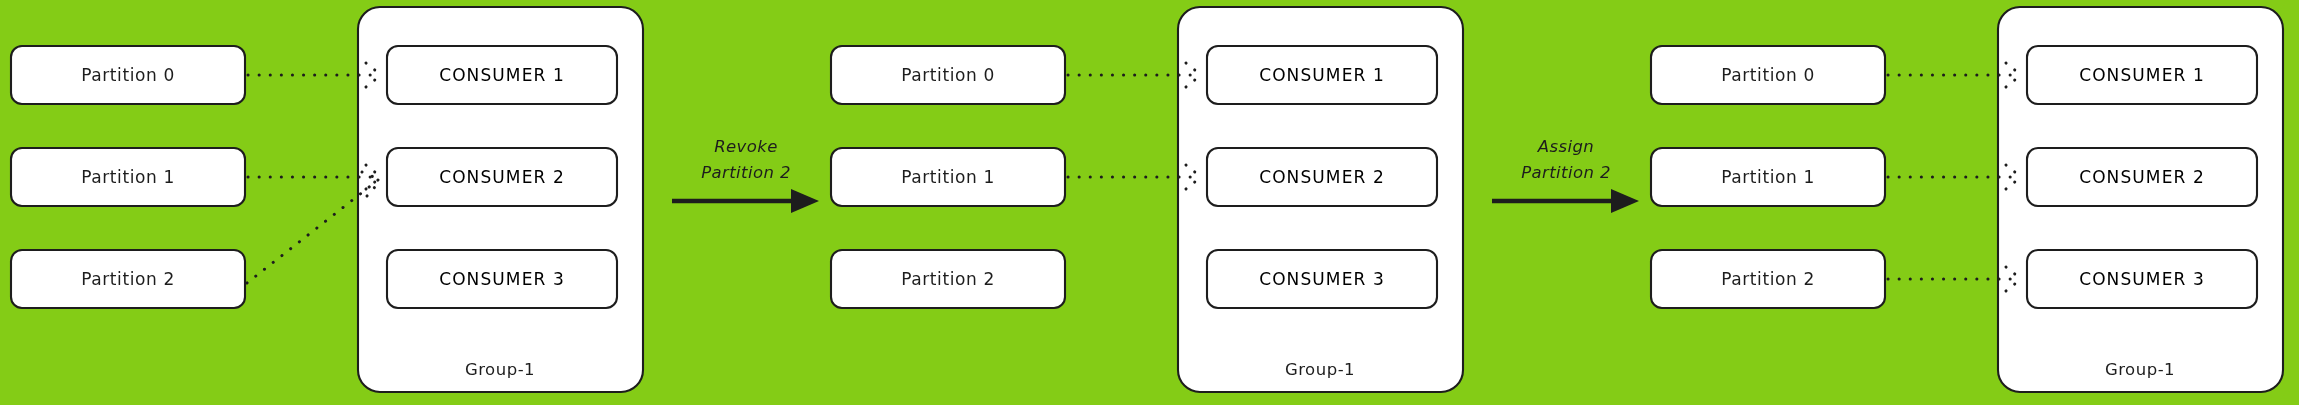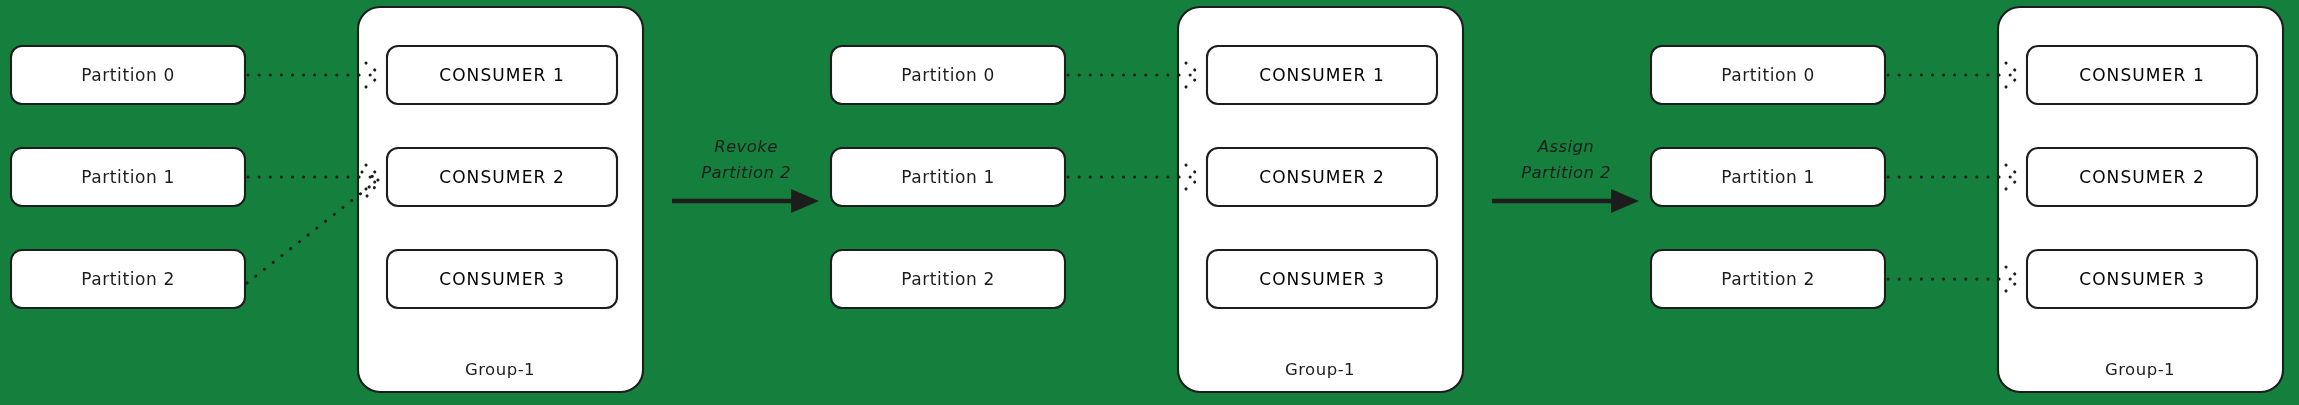--- a/index.html
+++ b/index.html
@@ -8,21 +8,21 @@
     padding: 0;
     background: #ffffff;
   }
   body {
     font-family: "DejaVu Sans", sans-serif;
   }
   #canvas {
     position: relative;
     width: 2299px;
     height: 405px;
-    background: #15803d;
+    background: #84cc16;
     overflow: hidden;
   }
   .panel {
     position: absolute;
     top: 0;
     width: 660px;
     height: 405px;
   }
   .panel-svg {
     position: absolute;

